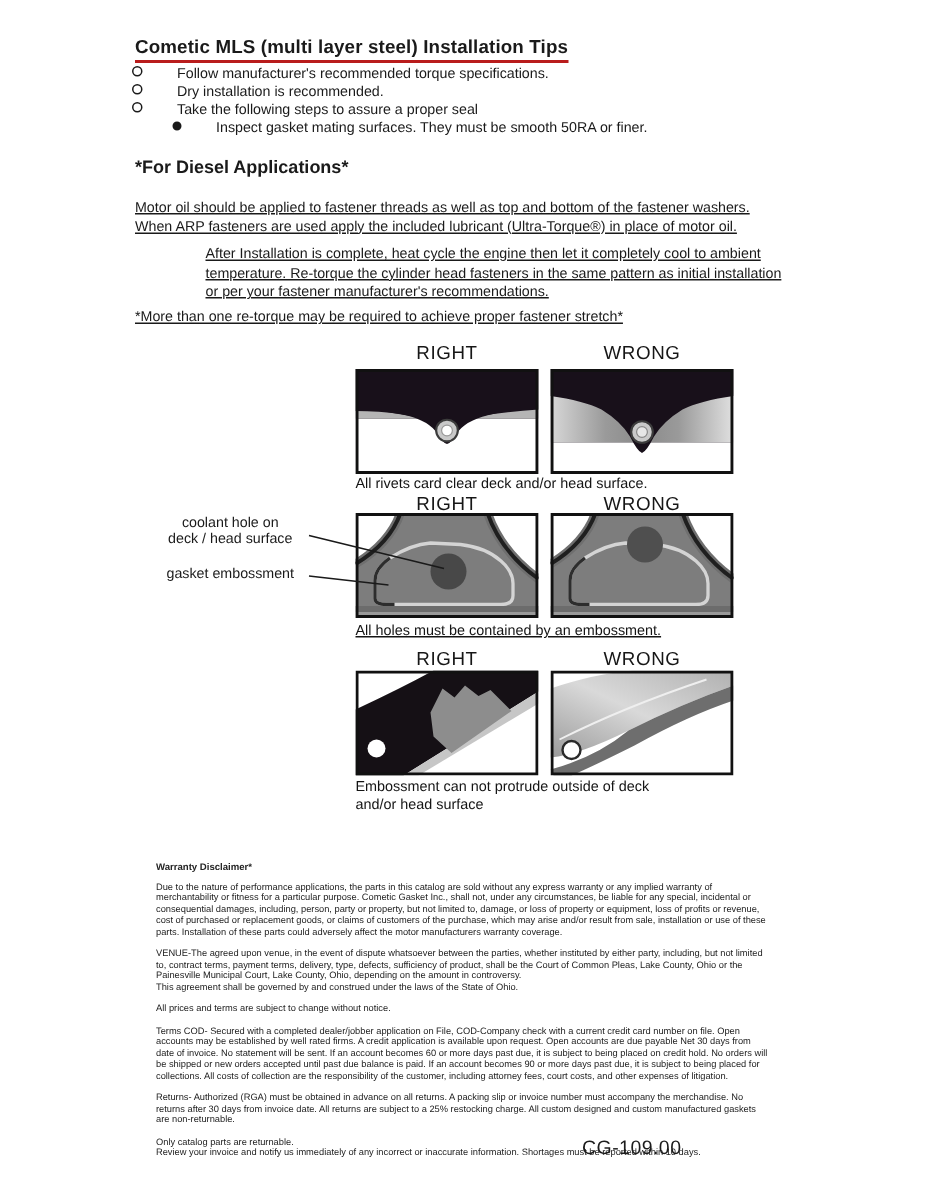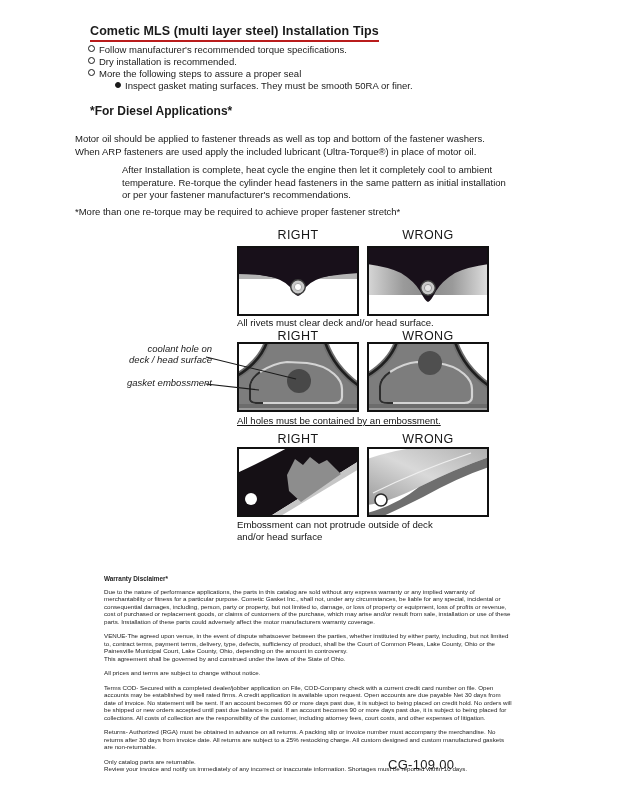--- a/index.html
+++ b/index.html
@@ -2,30 +2,30 @@
 <html><head>
 <meta charset="utf-8">
 <style>
   html,body{margin:0;padding:0;}
   body{width:618px;height:800px;background:#ffffff;position:relative;overflow:hidden;
        font-family:"Liberation Sans","DejaVu Sans",sans-serif;color:#1a1a1a;}
   .abs{position:absolute;}
   .page-title{left:90px;top:24px;font-size:12.5px;font-weight:bold;
               border-bottom:2px solid #b91c1c;padding-bottom:2px;letter-spacing:.1px;}
   .tips{left:88px;top:44px;font-size:9.5px;line-height:12px;}
-  .tip-row{display:flex;align-items:baseline;}
+  .tip-row{display:flex;align-items:baseline;gap:19px;}
   .tip-row .mk{width:5px;height:5px;border:1px solid #1a1a1a;border-radius:50%;
                display:inline-block;margin-right:4px;flex:0 0 auto;position:relative;top:-1px;}
   .tip-row.sub{margin-left:27px;}
   .tip-row.sub .mk{background:#1a1a1a;width:4px;height:4px;border:1px solid #1a1a1a;}
   .h2{left:90px;top:104px;font-size:12px;font-weight:bold;}
-  .para{left:75px;font-size:9.5px;line-height:12.5px;white-space:pre-line;}
+  .para{left:90px;font-size:9.5px;line-height:12.5px;white-space:pre-line;text-decoration:underline;}
   .figlabel{width:122px;text-align:center;font-size:12.5px;letter-spacing:.4px;color:#161616;}
   .figcap{font-size:9.6px;line-height:11.5px;white-space:pre-line;color:#141414;}
-  .sidelabel{width:117px;text-align:right;font-size:9.5px;line-height:10.5px;white-space:pre-line;font-style:italic;}
+  .sidelabel{width:117px;text-align:center;font-size:9.5px;line-height:10.5px;white-space:pre-line;}
   .legal{left:104px;top:575px;width:410px;font-size:6.2px;line-height:7.5px;color:#232323;}
   .legal .lh{font-weight:bold;margin-bottom:5px;font-size:6.4px;}
   .legal p{margin:0 0 7px 0;white-space:pre-line;}
   .pagenum{left:388px;top:757px;font-size:13px;color:#1c1c1c;letter-spacing:.3px;}
   svg{display:block;}
 </style>
 </head>
 <body>
 
 <div class="abs page-title">Cometic MLS (multi layer steel) Installation Tips</div>
@@ -34,21 +34,21 @@
   <div class="tip-row">
       <span class="mk"></span>
       <span>Follow manufacturer's recommended torque specifications.</span>
     </div>
   <div class="tip-row">
       <span class="mk"></span>
       <span>Dry installation is recommended.</span>
     </div>
   <div class="tip-row">
       <span class="mk"></span>
-      <span>More the following steps to assure a proper seal</span>
+      <span>Take the following steps to assure a proper seal</span>
     </div>
   <div class="tip-row sub">
       <span class="mk"></span>
       <span>Inspect gasket mating surfaces.  They must be smooth 50RA or finer.</span>
     </div>
 </div>
 
 <div class="abs h2">*For Diesel Applications*</div>
 <div class="abs para" style="top:133px;">Motor oil should be applied to fastener threads as well as top and bottom of the fastener washers.
 When ARP fasteners are used apply the included lubricant (Ultra-Torque®) in place of motor oil.</div>
@@ -83,21 +83,21 @@
   </defs>
   <rect x="0" y="0" width="122" height="70" fill="#18101a"></rect>
   <rect x="0" y="17" width="122" height="32" fill="url(#g1w)"></rect>
   <rect x="0" y="49" width="122" height="21" fill="#ffffff"></rect>
   <path d="M0,0 H122 V18 Q100,21 88,27 Q75,35 69,45 Q64,55 61,56 Q58,55 53,45 Q47,35 34,27 Q22,21 0,18 Z" fill="#18101a"></path>
   <circle cx="61" cy="42" r="7.2" fill="#c9c9c9" stroke="#3c3c3c" stroke-width="1.4"></circle>
   <circle cx="61" cy="42" r="3.6" fill="#e6e6e6" stroke="#888888" stroke-width="0.8"></circle>
   <rect x="1" y="1" width="120" height="68" fill="none" stroke="#111111" stroke-width="2"></rect>
 </svg>
 
-<div class="abs figcap" style="left:237px;top:317px;">All rivets must clear deck and/or head surface.</div>
+<div class="abs figcap" style="left:237px;top:317px;">All rivets card clear deck and/or head surface.</div>
 
 <div class="abs figlabel" style="left:237px;top:329px;">RIGHT</div>
 <div class="abs figlabel" style="left:367px;top:329px;">WRONG</div>
 
 <div class="abs sidelabel" style="left:95px;top:344px;">coolant hole on
 deck / head surface</div>
 <div class="abs sidelabel" style="left:95px;top:378px;">gasket embossment</div>
 
 <svg class="abs" style="left:237px;top:342px;" width="122" height="70" viewBox="0 0 122 70">
   <rect x="0" y="0" width="122" height="70" fill="#7d7d7d"></rect>

